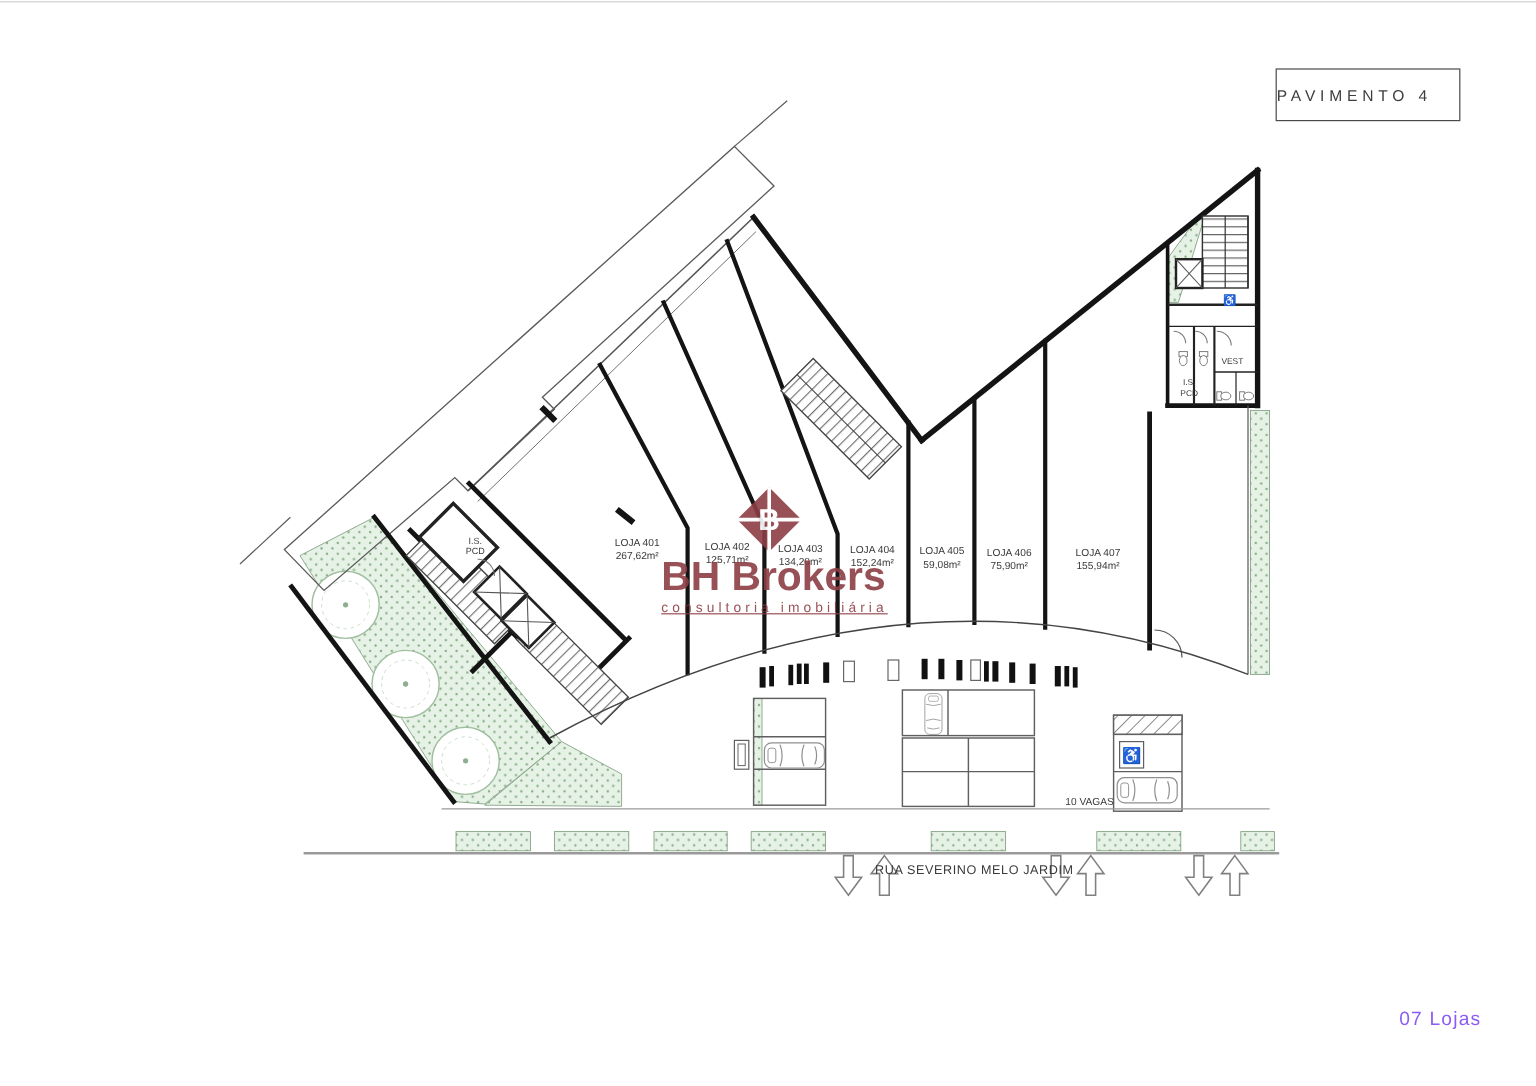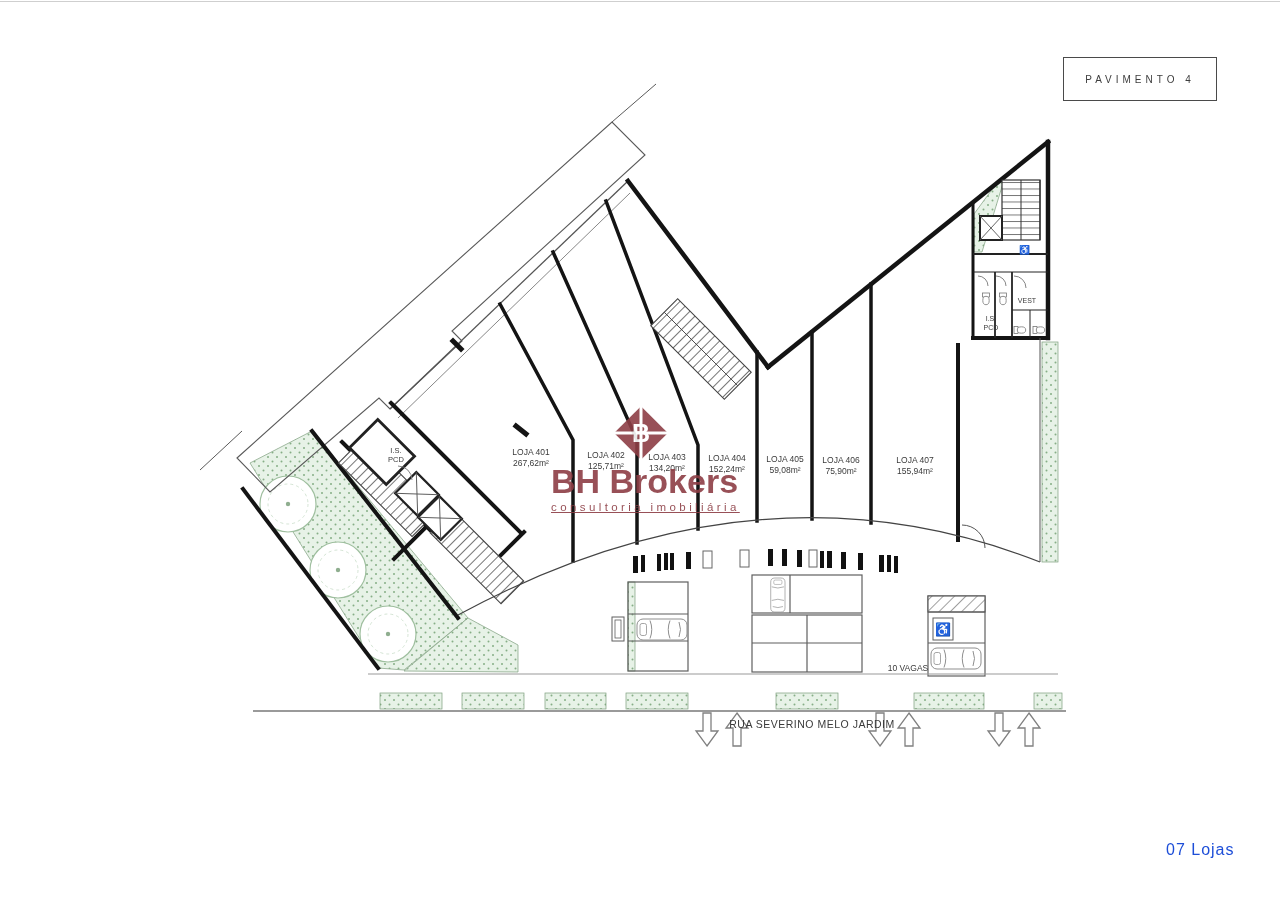--- a/index.html
+++ b/index.html
@@ -1,22 +1,22 @@
 <!DOCTYPE html>
 <html><head>
 <meta charset="utf-8">
 <style>
   html,body{margin:0;padding:0;background:#fff;}
   .canvas{position:relative;width:1280px;height:905px;background:#fff;overflow:hidden;
           font-family:"Liberation Sans",sans-serif;}
   .topline{position:absolute;top:1px;left:0;width:100%;border-top:1px solid #cfcfcf;}
   .titlebox{position:absolute;left:1063px;top:57px;width:152px;height:42px;
-            border:1.5px solid #4a4a4a;display:flex;align-items:center;justify-content:center;
-            font-size:10px;letter-spacing:4px;color:#3d3d3d;}
-  .footerlbl{position:absolute;left:1166px;top:841px;font-size:16px;color:#1d4ed8;letter-spacing:1px;}
+            border:1.5px solid #4a4a4a;display:flex;align-items:center;
+            font-size:13px;letter-spacing:4px;color:#3d3d3d;}
+  .footerlbl{position:absolute;left:1166px;top:841px;font-size:16px;color:#8b5cf6;letter-spacing:1px;}
   .watermark{position:absolute;left:551px;top:404px;width:180px;text-align:center;
              color:#8d3e45;opacity:.9;z-index:5;}
   .watermark .brand{font-size:34px;font-weight:700;line-height:1;margin-top:2px;white-space:nowrap;}
   .watermark .tagline{font-size:11.5px;letter-spacing:3.4px;margin-top:3px;white-space:nowrap;text-decoration:underline;}
   .watermark svg{display:block;margin:0 auto;}
   svg text{font-family:"Liberation Sans",sans-serif;}
   .plan-label{fill:#3a3a3a;}
 </style>
 </head>
 <body>

